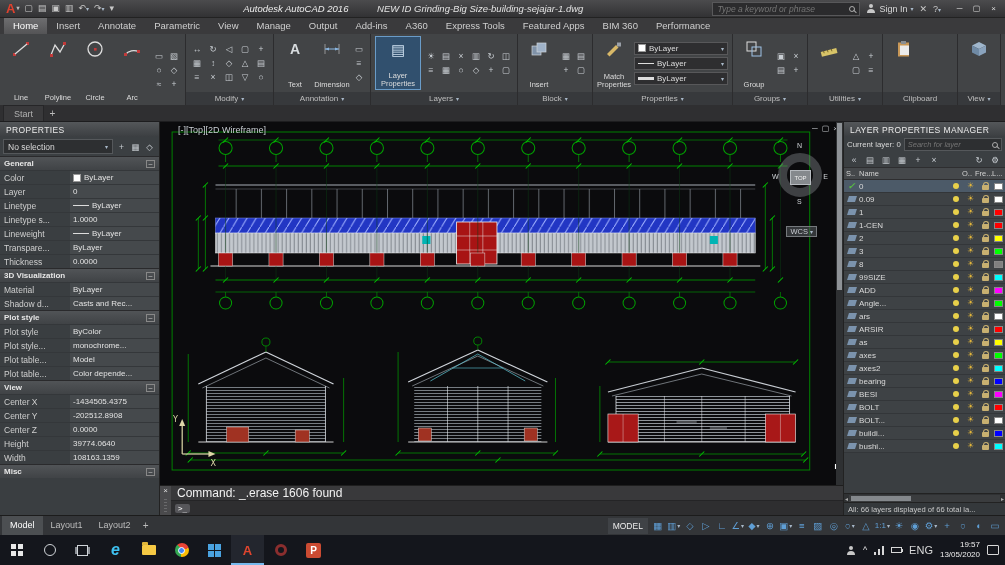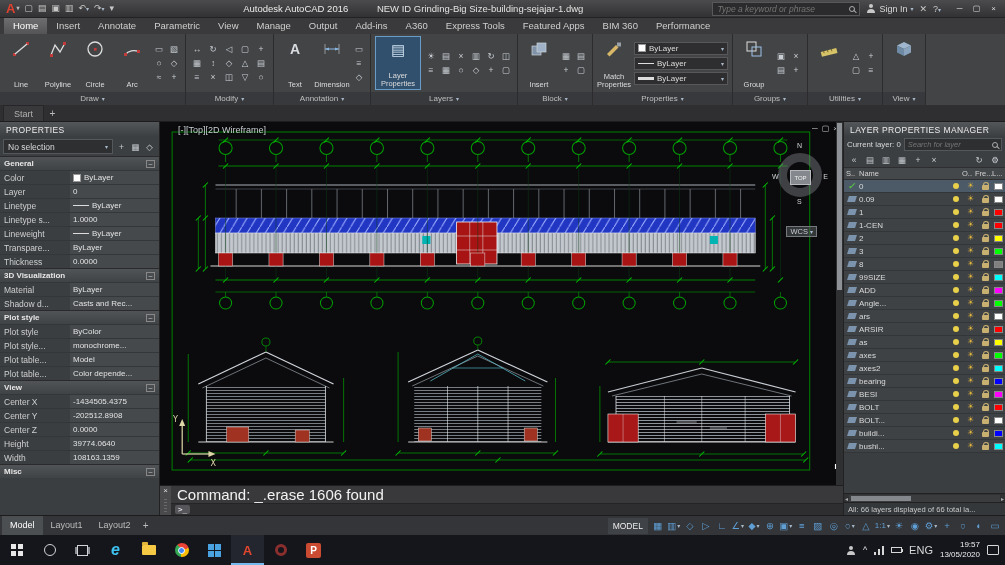--- a/index.html
+++ b/index.html
@@ -4,21 +4,21 @@
 <style>
 *{margin:0;padding:0;box-sizing:border-box;font-family:"Liberation Sans",sans-serif;}
 html,body{background:#000;}
 .screen{width:1005px;height:565px;background:#2a2a2c;display:flex;flex-direction:column;overflow:hidden;position:relative;font-size:10px;color:#d8d8d8;}
 
 .titlebar{height:18px;background:linear-gradient(#4b4b4d,#323234);display:flex;align-items:center;padding:0 3px;gap:4px;border-bottom:1px solid #222;}
 .qat{display:flex;align-items:center;gap:5px;padding-left:3px;}
 .logo{color:#e0412e;font-weight:bold;font-size:13px;line-height:13px;display:flex;align-items:center;gap:1px;}
 .logo .ic{font-size:6px;color:#bbb;}
 .qicon{color:#c8c8c8;font-size:9px;line-height:14px;}
-.title{flex:1;text-align:center;color:#ececec;font-size:9.5px;white-space:nowrap;overflow:hidden;}
+.title{flex:1;text-align:center;color:#ececec;font-size:9.5px;white-space:nowrap;overflow:hidden;font-style:italic;}
 .title .doc{margin-left:26px;color:#e2e2e2;}
 .tb-right{display:flex;align-items:center;gap:6px;}
 .searchbox{display:flex;align-items:center;background:#2b2b2d;border:1px solid #58585a;height:14px;width:148px;padding:0 4px;gap:12px;}
 .searchbox input{flex:1;background:transparent;border:none;outline:none;color:#a8a8a8;font-style:italic;font-size:8.5px;min-width:0;}
 .mag{width:6px;height:6px;border:1px solid #aaa;border-radius:50%;position:relative;flex:none;}
 .mag::after{content:"";position:absolute;width:4px;height:1px;background:#aaa;transform:rotate(45deg);right:-3px;bottom:-1px;}
 .person{width:10px;height:9px;position:relative;display:inline-block;}
 .person::before{content:"";position:absolute;top:0;left:3px;width:4px;height:4px;border-radius:50%;background:#c8c8c8;}
 .person::after{content:"";position:absolute;bottom:0;left:1px;width:8px;height:4px;border-radius:4px 4px 0 0;background:#c8c8c8;}
 .signin{display:flex;align-items:center;gap:3px;color:#d8d8d8;font-size:9px;}
@@ -93,21 +93,21 @@
 .vc-s{bottom:3px;left:26px;}
 .wcs{position:absolute;top:104px;right:26px;background:rgba(88,92,96,.55);border:1px solid #75797d;color:#c6cacf;font-size:7.5px;padding:0 3px;display:flex;gap:2px;align-items:center;height:11px;}
 .vscroll{position:absolute;right:0;top:0;bottom:0;width:7px;background:#2e3032;}
 .vscroll .thumb{position:absolute;top:1px;left:1px;right:1px;height:46%;background:#8e9296;}
 
 .cmdwin{height:30px;display:flex;background:#3a3a3c;border-top:1px solid #1e1e1e;flex:none;}
 .cmd-grip{width:11px;background:#4a4a4c;display:flex;flex-direction:column;align-items:center;padding-top:1px;gap:2px;flex:none;}
 .cmd-close{color:#ddd;font-size:8px;line-height:8px;}
 .cmd-dots{width:3px;flex:1;background:repeating-linear-gradient(#4a4a4c 0 2px,#6a6a6c 2px 3px);margin-bottom:2px;}
 .cmd-rows{flex:1;display:flex;flex-direction:column;min-width:0;}
-.cmd-history{flex:1;display:flex;align-items:center;padding:0 6px;font-family:"DejaVu Sans Mono",monospace;font-size:15px;color:#f2f2f2;background:#39393b;}
+.cmd-history{flex:1;display:flex;align-items:center;padding:0 6px;font-family:"DejaVu Sans Mono",monospace;font-size:12px;color:#f2f2f2;background:#39393b;}
 .cmd-inrow{flex:1;display:flex;align-items:center;gap:5px;padding:0 4px;background:#2e2e30;border-top:1px solid #242426;}
 .cmd-badge{background:#56565a;color:#eee;font-size:7.5px;padding:0 3px;border-radius:2px;font-family:"DejaVu Sans Mono",monospace;flex:none;}
 .cmd-inrow input{flex:1;background:transparent;border:0;outline:0;color:#9a9a9a;font-style:italic;font-size:9px;font-family:"DejaVu Sans Mono",monospace;min-width:0;}
 
 .layers-palette{width:162px;background:#3b3f42;border-left:1px solid #222;display:flex;flex-direction:column;flex:none;}
 .lp-cur{display:flex;align-items:center;padding:1px 3px;gap:3px;font-size:7.8px;color:#d8d8d8;flex:none;}
 .lp-search{flex:1;display:flex;align-items:center;background:#2d2f31;border:1px solid #55585b;height:13px;padding:0 3px;gap:2px;min-width:0;}
 .lp-search input{flex:1;background:transparent;border:0;outline:0;color:#9a9a9a;font-style:italic;font-size:7.5px;min-width:0;}
 .lp-tools{display:flex;align-items:center;gap:2px;padding:1px 3px;flex:none;}
 .lp-tools .sp{flex:1;}
@@ -267,24 +267,20 @@
         </div>
         <div class="sgrid g2">
             <span class="si">▭</span>
             <span class="si">▧</span>
             <span class="si">○</span>
             <span class="si">◇</span>
             <span class="si">≈</span>
             <span class="si">+</span>
           </div>
       </div>
-      <div class="rp-label">
-          <span>Draw</span>
-          <i class="ic">▾</i>
-        </div>
     </div>
 
     <div class="rpanel">
       <div class="rp-body">
           <div class="sgrid g5">
             <span class="si">↔</span>
             <span class="si">↻</span>
             <span class="si">◁</span>
             <span class="si">▢</span>
             <span class="si">+</span>
@@ -464,20 +460,37 @@
             <span class="si">▢</span>
             <span class="si">≡</span>
           </div>
       </div>
       <div class="rp-label">
           <span>Utilities</span>
           <i class="ic">▾</i>
         </div>
     </div>
 
+    <div class="rpanel">
+      <div class="rp-body">
+        <div class="bigbtn">
+          <span class="bicon">
+              <svg viewBox="0 0 20 20">
+                <rect x="4" y="3.5" width="11" height="14" fill="#c89858"></rect>
+                <rect x="7" y="2" width="5" height="3" fill="#8a8f94"></rect>
+                <rect x="6" y="6.5" width="9" height="9.5" fill="#ececec"></rect>
+              </svg>
+            </span>
+        </div>
+        <div class="sgrid g2"></div>
+      </div>
+      <div class="rp-label">
+          <span>Clipboard</span>
+        </div>
+    </div>
 
     <div class="rpanel">
       <div class="rp-body">
         <div class="bigbtn">
           <span class="bicon">
               <svg viewBox="0 0 20 20">
                 <polygon points="10,3 17,6.5 10,10 3,6.5" fill="#9fb6cc"></polygon>
                 <polygon points="3,6.5 10,10 10,17 3,13.5" fill="#6f8aa5"></polygon>
                 <polygon points="17,6.5 10,10 10,17 17,13.5" fill="#8aa3bd"></polygon>
               </svg>

